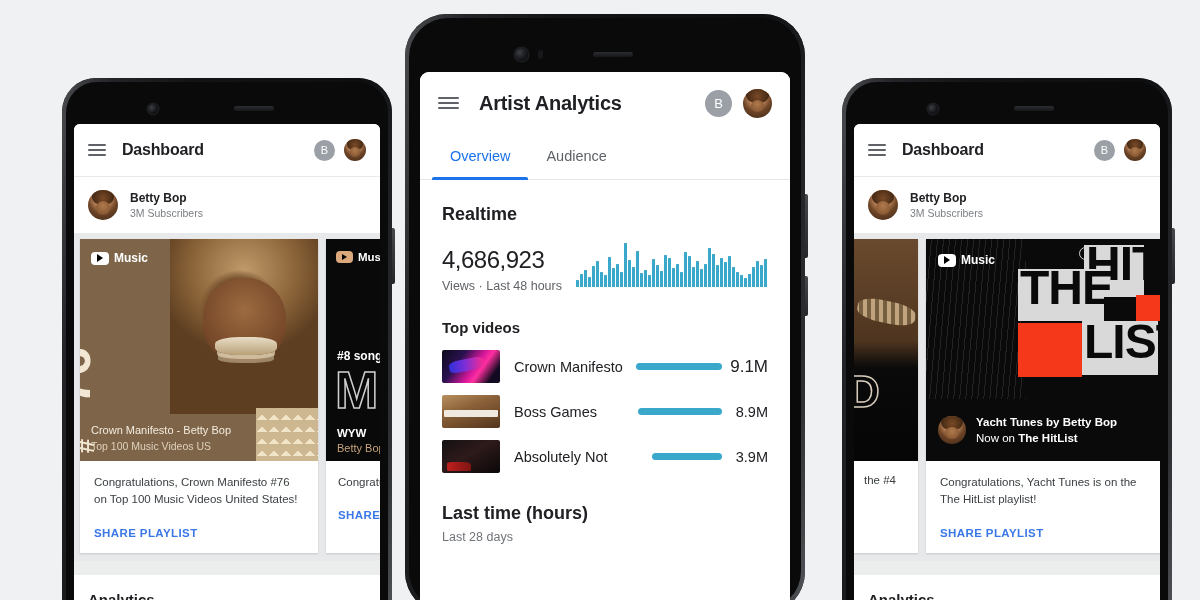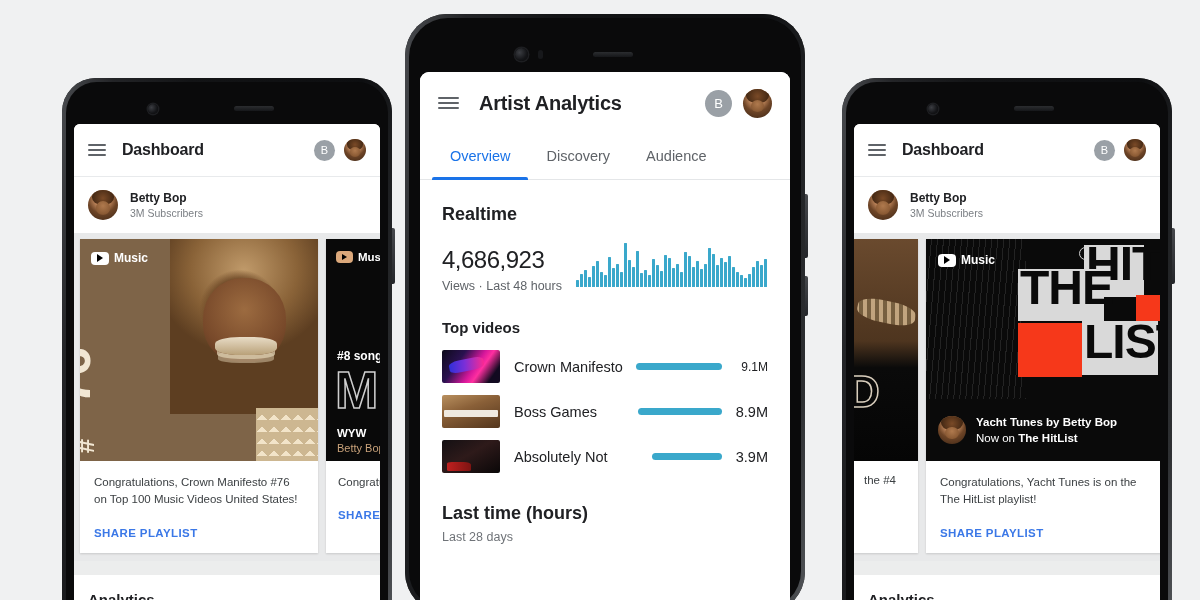--- a/index.html
+++ b/index.html
@@ -287,20 +287,24 @@
             <div class="photo"></div>
             <div class="tri-pattern"></div>
             <div class="ytm" style="left:11px;top:12px;gap:5px;">
               <div class="yt-play" style="width:18px;height:13px;background:#fff;">
                 <span style="border-width:4px 0 4px 6px;"></span>
               </div>
               <div class="ytm-label" style="font-size:12px;">Music</div>
             </div>
             <div class="rank-vert" style="left:14px;bottom:56px;font-size:52px;">76</div>
             <div class="rank-vert" style="left:16px;bottom:8px;font-size:26px;">#</div>
+            <div class="art-caption" style="padding:0 11px 9px;">
+              <div class="l1" style="font-size:11px;">Crown Manifesto - Betty Bop</div>
+              <div class="l2" style="font-size:10.5px;margin-top:4px;">Top 100 Music Videos US</div>
+            </div>
           </div>
           <div class="card-body" style="padding:13px 14px;">
             <div class="card-text" style="font-size:11.5px;line-height:1.5;">Congratulations, Crown Manifesto #76 on Top 100 Music Videos United States!</div>
             <div class="share-link" style="font-size:11.5px;margin-top:18px;">SHARE PLAYLIST</div>
           </div>
         </div>
 
         <div class="card" style="width:120px;height:314px;">
           <div class="art art-black" style="height:222px;position:relative;">
             <div class="ytm" style="left:10px;top:12px;gap:5px;">
@@ -436,21 +440,20 @@
             <i style="height:2.2px;"></i>
         </div>
         <div class="app-title" style="font-size:20px;margin-left:20px;">Artist Analytics</div>
         <div class="spacer"></div>
         <div class="badge-b" style="width:27px;height:27px;font-size:13px;">B</div>
         <div class="avatar" style="width:29px;height:29px;margin-left:11px;"></div>
       </div>
 
       <div class="tabs" style="height:46px;padding:0 12px;">
         <div class="tab active" style="font-size:14.5px;line-height:44px;padding:0 18px;">Overview</div>
-        <div class="tab" style="font-size:14.5px;line-height:44px;padding:0 18px;">Discovery</div>
         <div class="tab" style="font-size:14.5px;line-height:44px;padding:0 18px;">Audience</div>
       </div>
 
       <div style="padding:24px 22px 0;">
         <div class="sec-title" style="font-size:18px;">Realtime</div>
 
         <div style="display:flex;align-items:flex-end;margin-top:18px;">
           <div style="flex:none;">
             <div class="bignum" style="font-size:24px;">4,686,923</div>
             <div class="bigsub" style="font-size:12.5px;margin-top:5px;">Views · Last 48 hours</div>
@@ -510,21 +513,21 @@
 
       <div style="padding:26px 22px 0;">
         <div class="sec-title" style="font-size:15px;">Top videos</div>
 
         <div class="vrow" style="margin-top:14px;">
           <div class="vthumb t1" style="width:58px;height:33px;"></div>
           <div class="vname" style="font-size:14.5px;margin-left:14px;">Crown Manifesto</div>
           <div class="vbar-wrap" style="width:86px;">
             <div class="vbar" style="width:100%;"></div>
           </div>
-          <div class="vval" style="font-size:12px;width:46px;">9.1M</div>
+          <div class="vval" style="font-size:17px;width:46px;">9.1M</div>
         </div>
 
         <div class="vrow" style="margin-top:12px;">
           <div class="vthumb t2" style="width:58px;height:33px;"></div>
           <div class="vname" style="font-size:14.5px;margin-left:14px;">Boss Games</div>
           <div class="vbar-wrap" style="width:86px;">
             <div class="vbar" style="width: 97.8%;"></div>
           </div>
           <div class="vval" style="font-size:14.5px;width:46px;">8.9M</div>
         </div>

